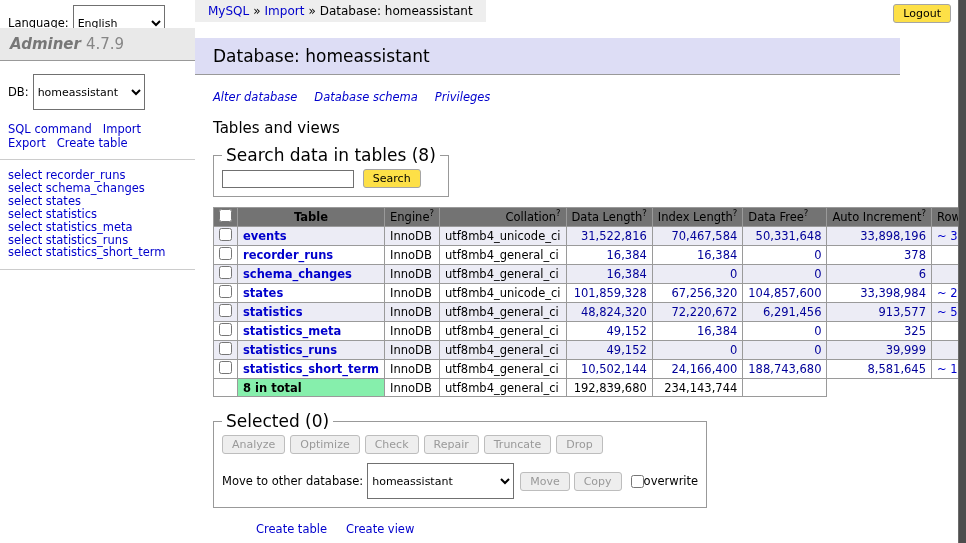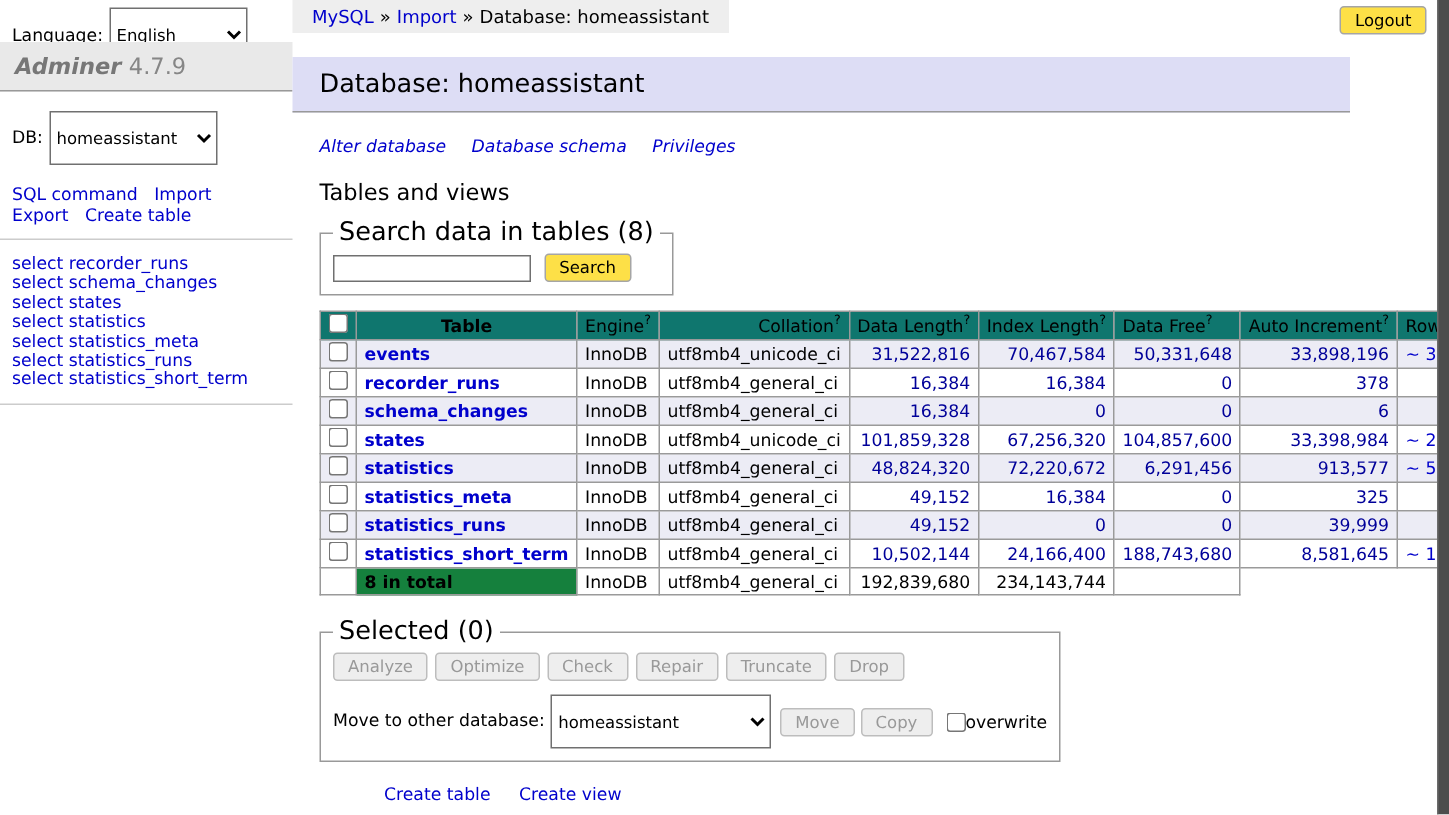--- a/index.html
+++ b/index.html
@@ -41,29 +41,29 @@
   .action-links a{margin-right:17px;font-size:11.5px;font-style:italic;}
   h3{font-size:15px;font-weight:400;margin-top:15px;}
   fieldset{display:inline-block;border:1px solid #999;padding:4px 8px 8px;margin-top:8px;}
   legend{font-size:17px;padding:0 4px;}
   .search-fs input{width:132px;vertical-align:middle;}
   .search-fs button{margin-left:5px;vertical-align:middle;}
 
   
   .main-table{border-collapse:collapse;margin-top:10px;font-size:11.5px;}
   .main-table th,.main-table td{border:1px solid #9a9a9a;padding:1px 5px;height:18px;white-space:nowrap;}
-  .main-table thead th{background:#0f766e;font-weight:normal;text-align:left;}
+  .main-table thead th{background:#737373;font-weight:normal;text-align:left;}
   .main-table thead th.sel-col{width:24px;text-align:center;}
   .main-table thead th.tbl-col{font-weight:bold;text-align:center;}
   .main-table tbody tr:nth-child(odd){background:#ececf5;}
   .main-table td.chk{text-align:center;width:24px;}
   .main-table td.num{text-align:right;color:#000099;}
   .main-table a.tname{font-weight:bold;}
   .main-table sup{font-size:8.5px;line-height:0;}
-  .main-table tfoot .total{font-weight:bold;text-align:left;background:#15803d;}
+  .main-table tfoot .total{font-weight:bold;text-align:left;background:#86efac;}
   .main-table tfoot td{background:#fff;}
   .main-table tfoot td.numf{text-align:right;color:#000;}
 
   
   .selected-fs{margin-top:14px;display:inline-block;}
   .btn-row button{margin-right:5px;}
   .move-row{margin-top:9px;font-size:11.5px;white-space:nowrap;}
   .move-row select{width:147px;margin:0 6px 0 4px;vertical-align:middle;}
   .move-row button{margin-right:4px;vertical-align:middle;}
   .move-row .ovw-box{vertical-align:middle;margin-left:5px;}

